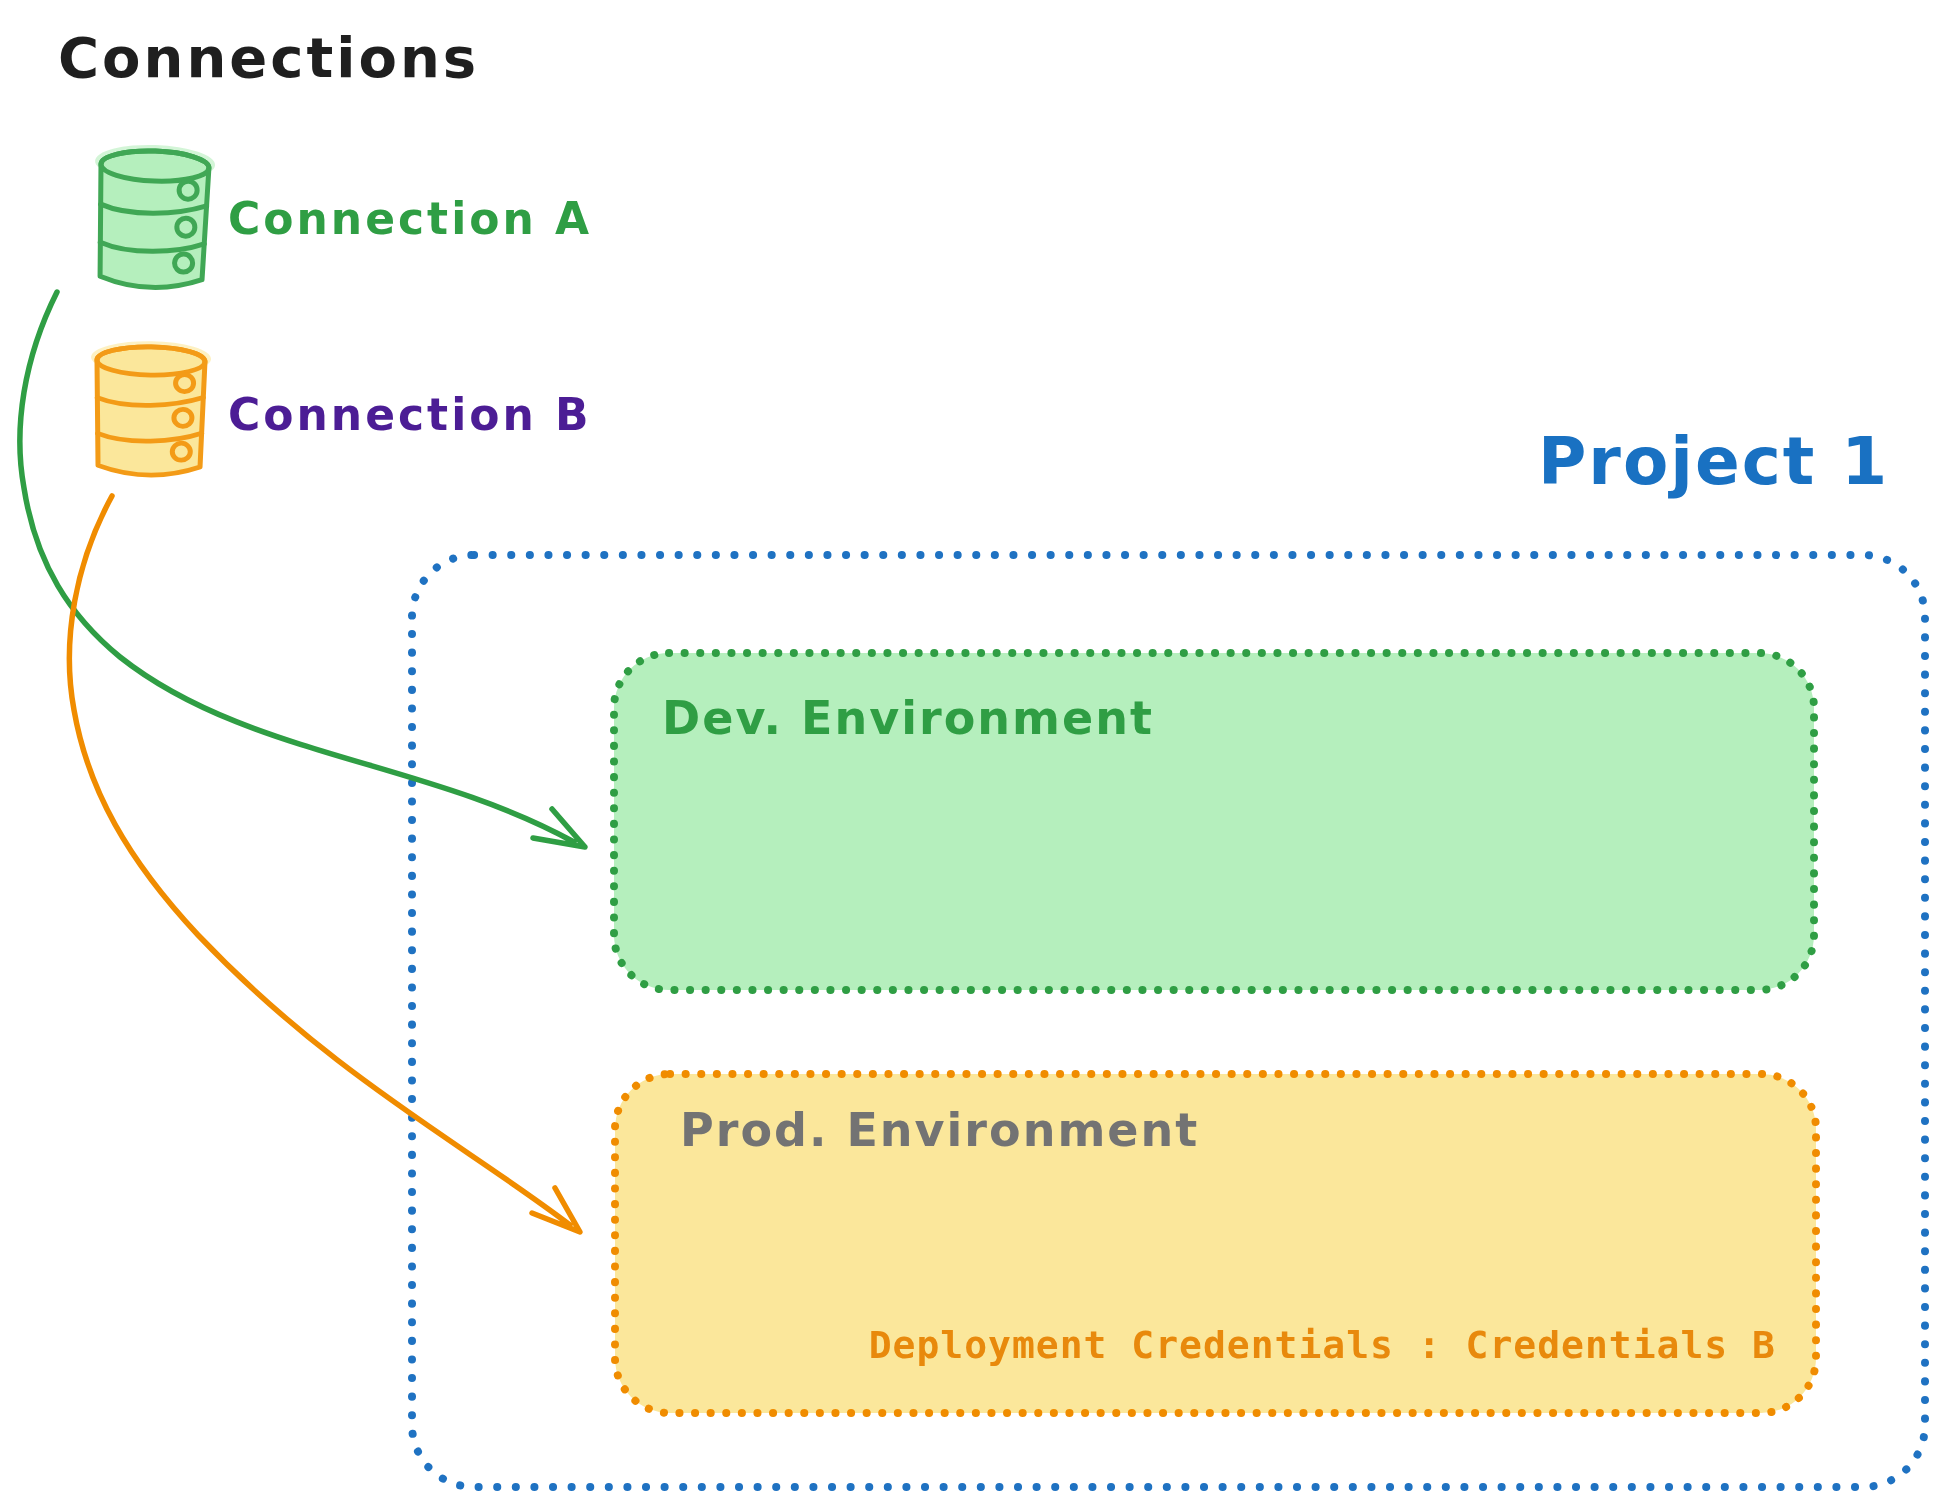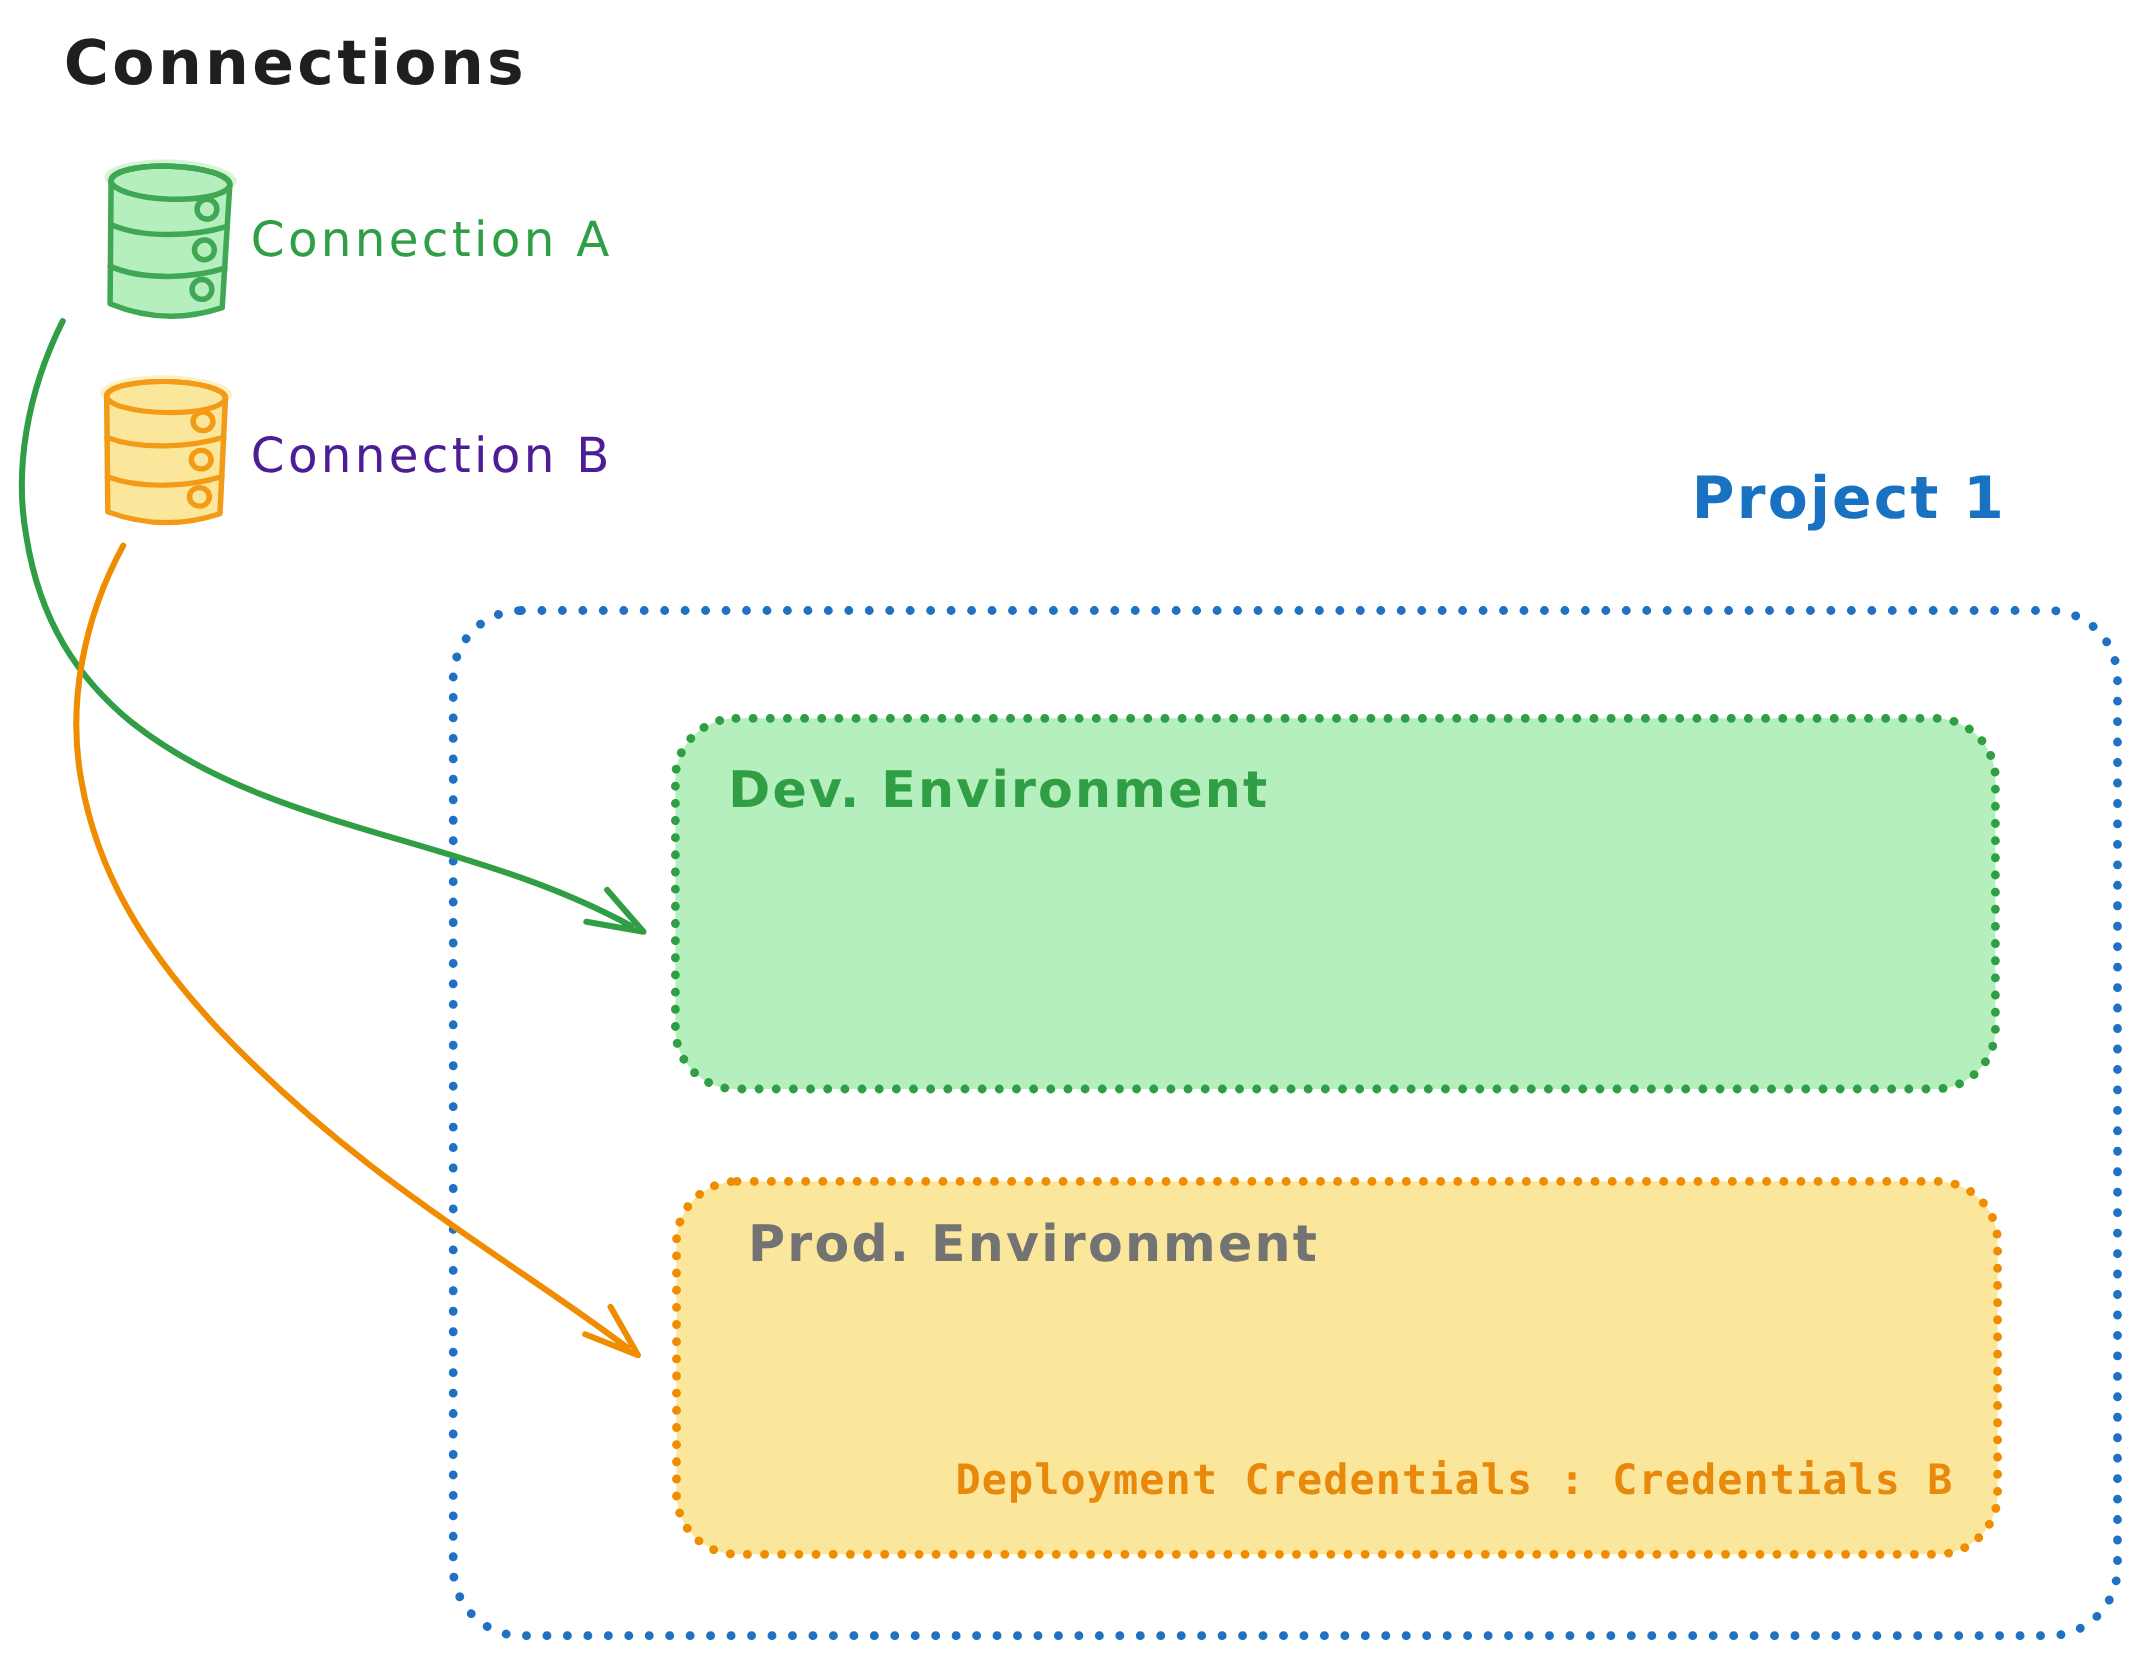--- a/index.html
+++ b/index.html
@@ -10,26 +10,26 @@
     overflow:hidden;
     font-family:"DejaVu Sans", sans-serif;
   }
   .layer{position:absolute;left:0;top:0;}
   .txt{position:absolute;white-space:nowrap;line-height:1.15;}
   .title{
     left:58px;top:26px;
     font-size:56px;font-weight:bold;letter-spacing:3px;
     color:#1f1f1f;
   }
-  .conn-label{font-size:44px;font-weight:normal;letter-spacing:3px;}
+  .conn-label{font-size:44px;font-weight:bold;letter-spacing:3px;}
   .conn-a{left:228px;top:194px;color:#2f9e44;}
   .conn-b{left:228px;top:390px;color:#4c1d95;}
   .project-label{
     left:1538px;top:424px;
-    font-size:53px;font-weight:bold;letter-spacing:2px;
+    font-size:66px;font-weight:bold;letter-spacing:2px;
     color:#1971c2;
   }
   .env-label{font-size:46px;font-weight:bold;letter-spacing:2px;}
   .env-dev{left:662px;top:692px;color:#2f9e44;}
   .env-prod{left:680px;top:1104px;color:#737373;}
   .cred{
     font-family:"DejaVu Sans Mono", monospace;
     font-size:38px;font-weight:bold;letter-spacing:1px;
     text-align:right;
   }

